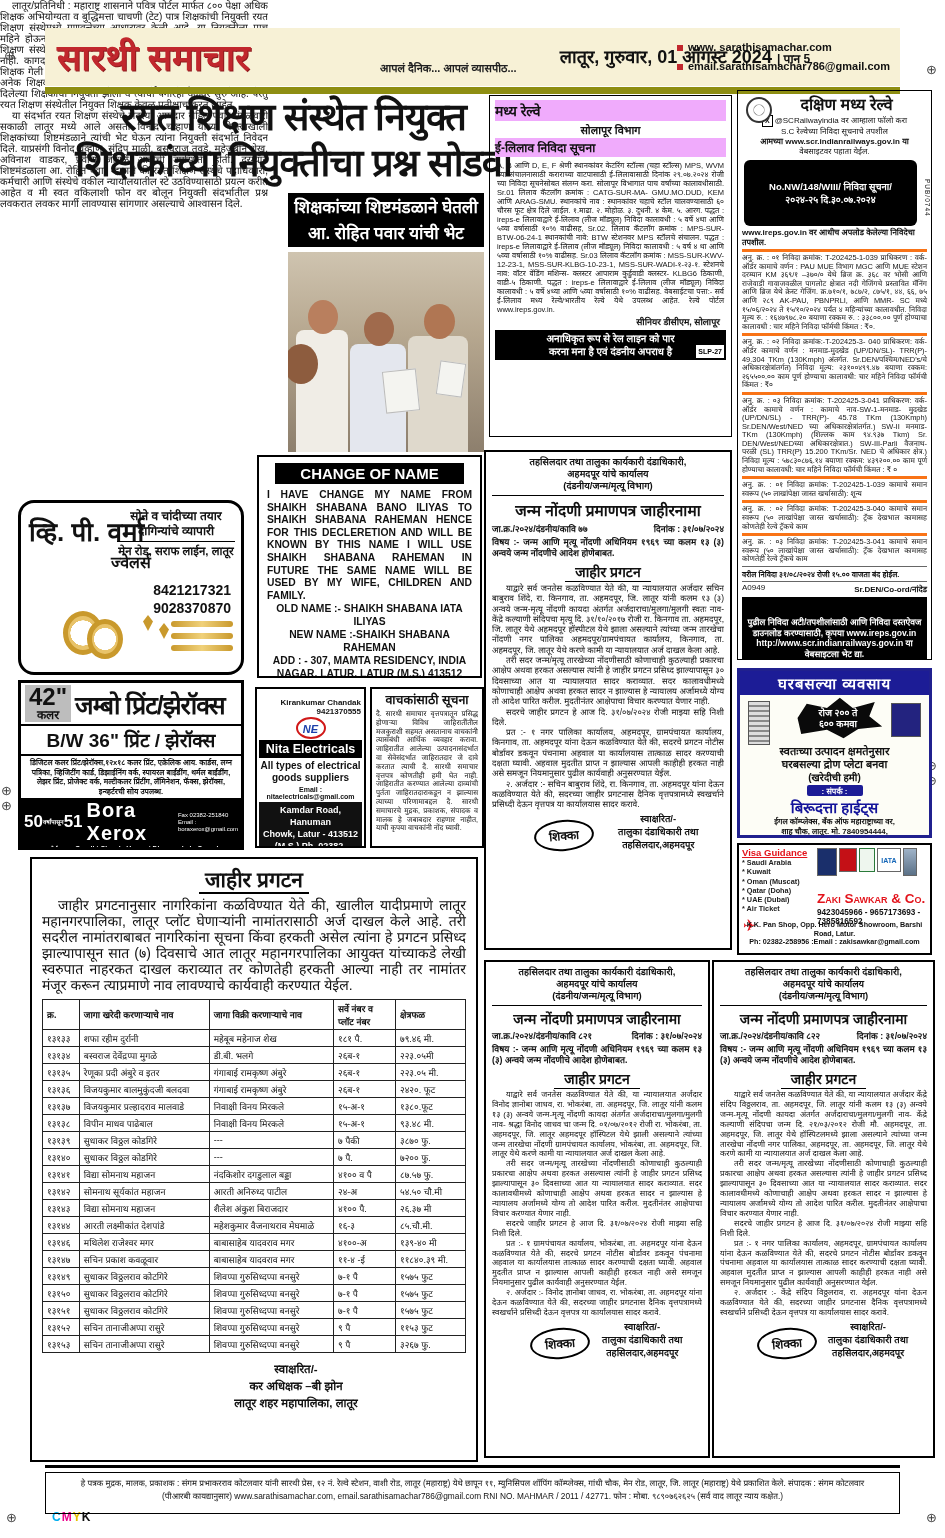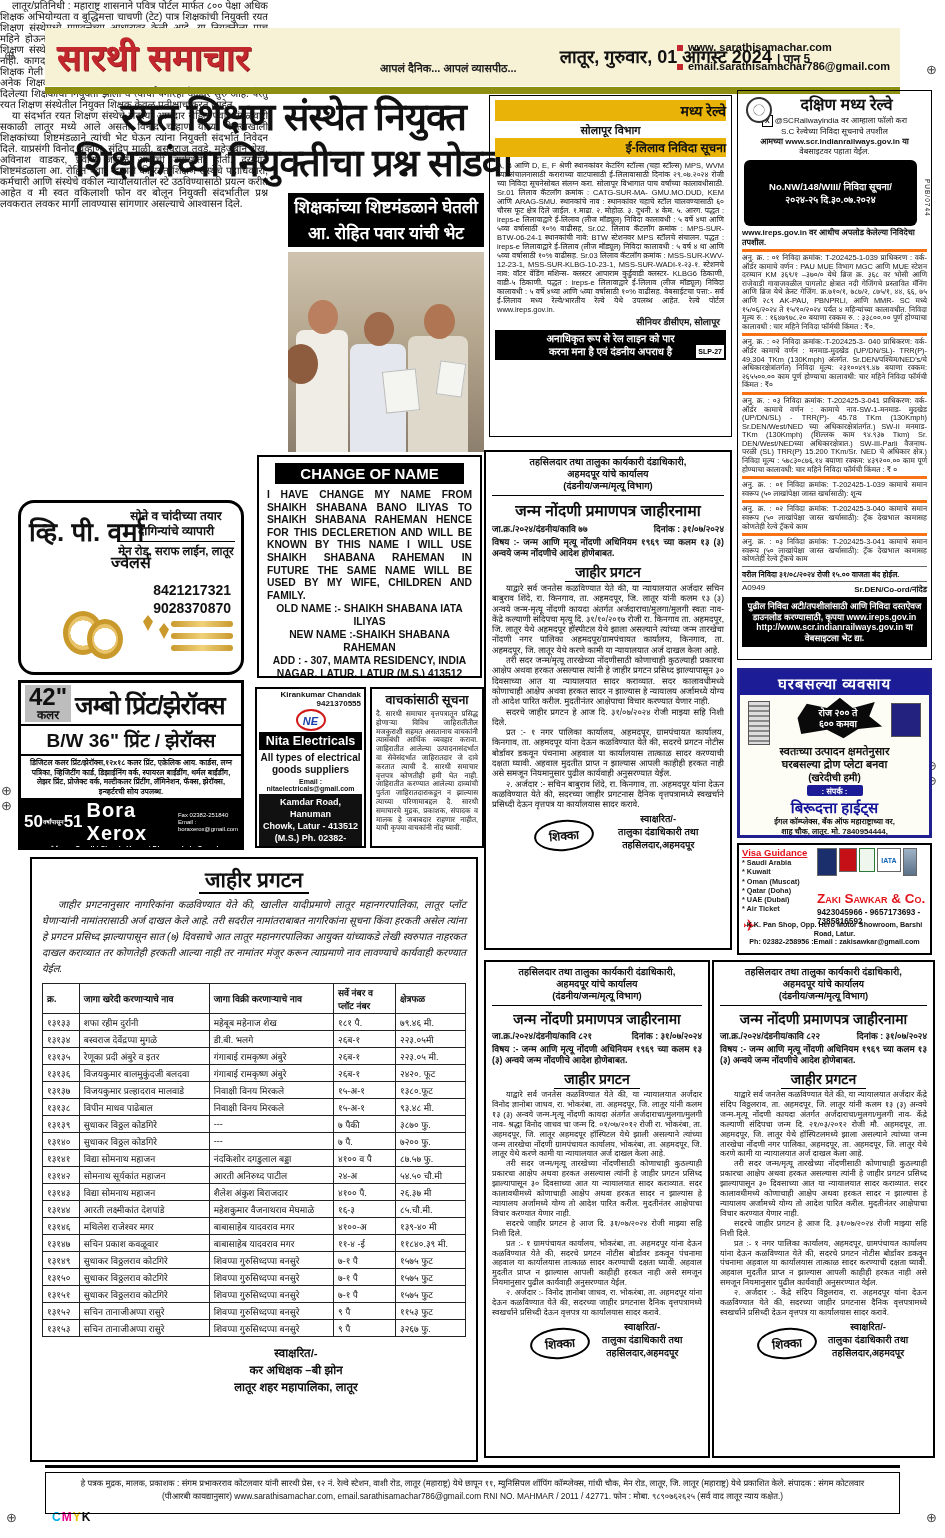--- a/index.html
+++ b/index.html
@@ -26,21 +26,21 @@
   #subhead { left:288px; top:193px; width:196px; height:54px; background:#000; color:#fff; text-align:center; font-weight:bold; font-size:17px; line-height:26px; padding-top:2px; }
   #photo { left:288px; top:252px; width:196px; height:200px; background:linear-gradient(180deg,#cfc4b0 0%,#b7a890 40%,#8d7f6d 100%); overflow:hidden; }
   .head1{position:absolute;border-radius:50%;background:#b97f5e;}
   .shirt{position:absolute;border-radius:8px 8px 0 0;}
   .paper{position:absolute;background:#f4f4f0;border:1px solid #bbb;transform:rotate(-6deg);}
   #article { left:20px; top:197px; width:268px; height:300px; font-size:10px; line-height:11px; text-align:justify; overflow:hidden; }
   #article p { text-indent:12px; }
 
   
   #crly { left:489px; top:95px; width:243px; height:342px; border:1.5px solid #000; overflow:hidden; padding:3px; }
-  .graybar { background:#eab308; text-align:right; font-weight:bold; margin:1px 2px; }
+  .graybar { background:#f0abfc; text-align:left; font-weight:bold; margin:1px 2px; }
   #crly-title { font-size:14px; padding:1px 0; }
   #crly-div { text-align:center; font-weight:bold; font-size:11px; margin:1px 0; }
   #crly-type { font-size:12px; padding:1px 0; }
   #crly-body { font-size:7.5px; line-height:9px; text-align:justify; padding:3px 4px 1px; font-weight:500; }
   #crly-sign { text-align:right; font-weight:bold; font-size:9px; padding-right:8px; }
   #crly-warn { position:relative; background:#000; color:#fff; margin:2px; text-align:center; font-weight:bold; font-size:10px; line-height:13px; padding:2px 0; }
   #crly-badge { position:absolute; right:2px; bottom:2px; background:#fff; color:#000; font-size:7px; padding:0 2px; font-weight:bold; }
 
   
   #scr { left:737px; top:90px; width:195px; height:570px; border:1.5px solid #000; overflow:hidden; padding:2px 4px; }
@@ -48,21 +48,21 @@
   #scr-title { text-align:center; font-weight:bold; font-size:16px; margin-left:24px; }
   .scr-c { text-align:center; font-size:8px; line-height:10px; }
   .xbox { display:inline-block; border:1px solid #000; font-size:7px; font-weight:bold; padding:0 2px; margin-right:2px; }
   #scr-no { background:#000; color:#fff; border-radius:6px; text-align:center; font-weight:bold; font-size:9.5px; line-height:13px; margin:3px 10px 2px 2px; padding:20px; }
   #scr-pub { position:absolute; right:0px; top:88px; writing-mode:vertical-rl; font-size:6.5px; letter-spacing:1px; }
   #scr-upload { font-size:8px; font-weight:bold; line-height:9.5px; margin:2px 0; }
   .scr-item { border-top:3px solid #f97316; font-size:7.4px; line-height:8.6px; text-align:justify; padding:2px 0; }
   #scr-close { border-top:1px solid #666; font-size:7.6px; font-weight:bold; padding:2px 0; }
   #scr-last { display:flex; justify-content:space-between; border-top:1px solid #666; font-size:8px; padding:1px 0; }
   #scr-last .b { font-weight:bold; }
-  #scr-foot { background:#000; color:#fff; text-align:center; font-size:8.6px; font-weight:bold; line-height:10.5px; padding:4px 3px; margin-top:2px; }
+  #scr-foot { background:#000; color:#fff; text-align:center; font-size:8.6px; font-weight:bold; line-height:10.5px; padding:20px 3px; margin-top:2px; }
 
   
   #con { left:257px; top:455px; width:225px; height:223px; border:2px solid #000; padding:4px 8px; overflow:hidden; }
   #con-title { background:#000; color:#fff; text-align:center; font-weight:bold; font-size:15px; padding:2px 0; margin:2px 8px 5px; }
   #con-body { font-size:10.3px; font-weight:bold; line-height:12.6px; text-align:justify; }
   .con-c { text-align:center; font-size:10.3px; font-weight:bold; line-height:13px; }
 
   
   #verma { left:18px; top:500px; width:226px; height:175px; border:3px solid #000; border-radius:16px; overflow:hidden; }
   #verma-name { position:absolute; left:8px; top:10px; font-size:26px; font-weight:bold; }
@@ -86,35 +86,35 @@
   #bora { background:#000; color:#fff; padding:1px 3px; }
   #bora-r1 { display:flex; align-items:center; }
   #bora-5051 { font-size:17px; font-weight:bold; line-height:17px; }
   #bora-5051 .tiny { font-size:6px; vertical-align:middle; }
   #bora-name { font-size:20px; font-weight:bold; margin:0 4px; letter-spacing:1px; }
   #bora-fx { font-size:6px; line-height:7px; }
   #bora-r2 { display:flex; font-size:6.8px; font-weight:bold; gap:6px; }
 
   
   #nita { left:255px; top:687px; width:111px; height:161px; border:2px solid #000; overflow:hidden; text-align:center; }
-  #nita-own { font-size:8px; font-weight:bold; text-align:right; padding:1px 3px 0; line-height:9px; }
+  #nita-own { font-size:8px; font-weight:bold; text-align:right; padding:9px 3px 0; line-height:9px; }
   #nita-logo { width:30px; height:22px; border:2px solid #d01818; border-radius:50%; margin:1px auto; font-size:11px; font-weight:bold; color:#1b3faa; line-height:20px; font-style:italic; }
   #nita-name { background:#000; color:#fff; font-weight:bold; font-size:12.5px; padding:2px 0; margin:1px 2px; }
   #nita-desc { font-size:10px; font-weight:bold; line-height:12px; margin-top:2px; }
   #nita-em { font-size:7px; font-weight:bold; margin:2px 0; }
   #nita-ad { background:#111; color:#fff; font-size:9px; font-weight:bold; line-height:12px; padding:2px; margin:0 2px; }
   #readers { left:370px; top:687px; width:114px; height:161px; border:2px solid #000; overflow:hidden; padding:2px 4px; }
   #readers-t { text-align:center; font-weight:bold; font-size:12.5px; margin-bottom:2px; }
   #readers-b { font-size:7.2px; line-height:8.8px; text-align:justify; font-weight:500; }
 
   
   #muni { left:30px; top:857px; width:448px; height:605px; border:2px solid #000; overflow:hidden; padding:4px 10px; }
   #muni-title { text-align:center; font-size:21px; font-weight:bold; margin:2px 0 4px; }
   #muni-title span { border-bottom:2px solid #000; padding:0 6px 1px; }
-  #muni-intro { font-size:10px; line-height:16px; text-align:justify; font-weight:500; text-indent:16px;font-style:italic; }
+  #muni-intro { font-size:14px; line-height:16px; text-align:justify; font-weight:500; text-indent:16px; }
   #muni-tbl { border-collapse:collapse; width:100%; margin-top:6px; }
   #muni-tbl th, #muni-tbl td { border:1px solid #222; font-size:9px; padding:1.5px 4px; text-align:left; font-weight:normal; }
   #muni-tbl th { font-weight:bold; }
   #muni-sign { width:260px; margin:8px 40px 0 auto; text-align:center; font-size:11.5px; font-weight:bold; line-height:17px; }
 
   
   .notice { border:2px solid #000; overflow:hidden; padding:4px 6px; }
   #bn0 { left:484px; top:450px; width:248px; height:500px; }
   #bn1 { left:484px; top:960px; width:226px; height:498px; }
   #bn2 { left:712px; top:960px; width:223px; height:498px; }

